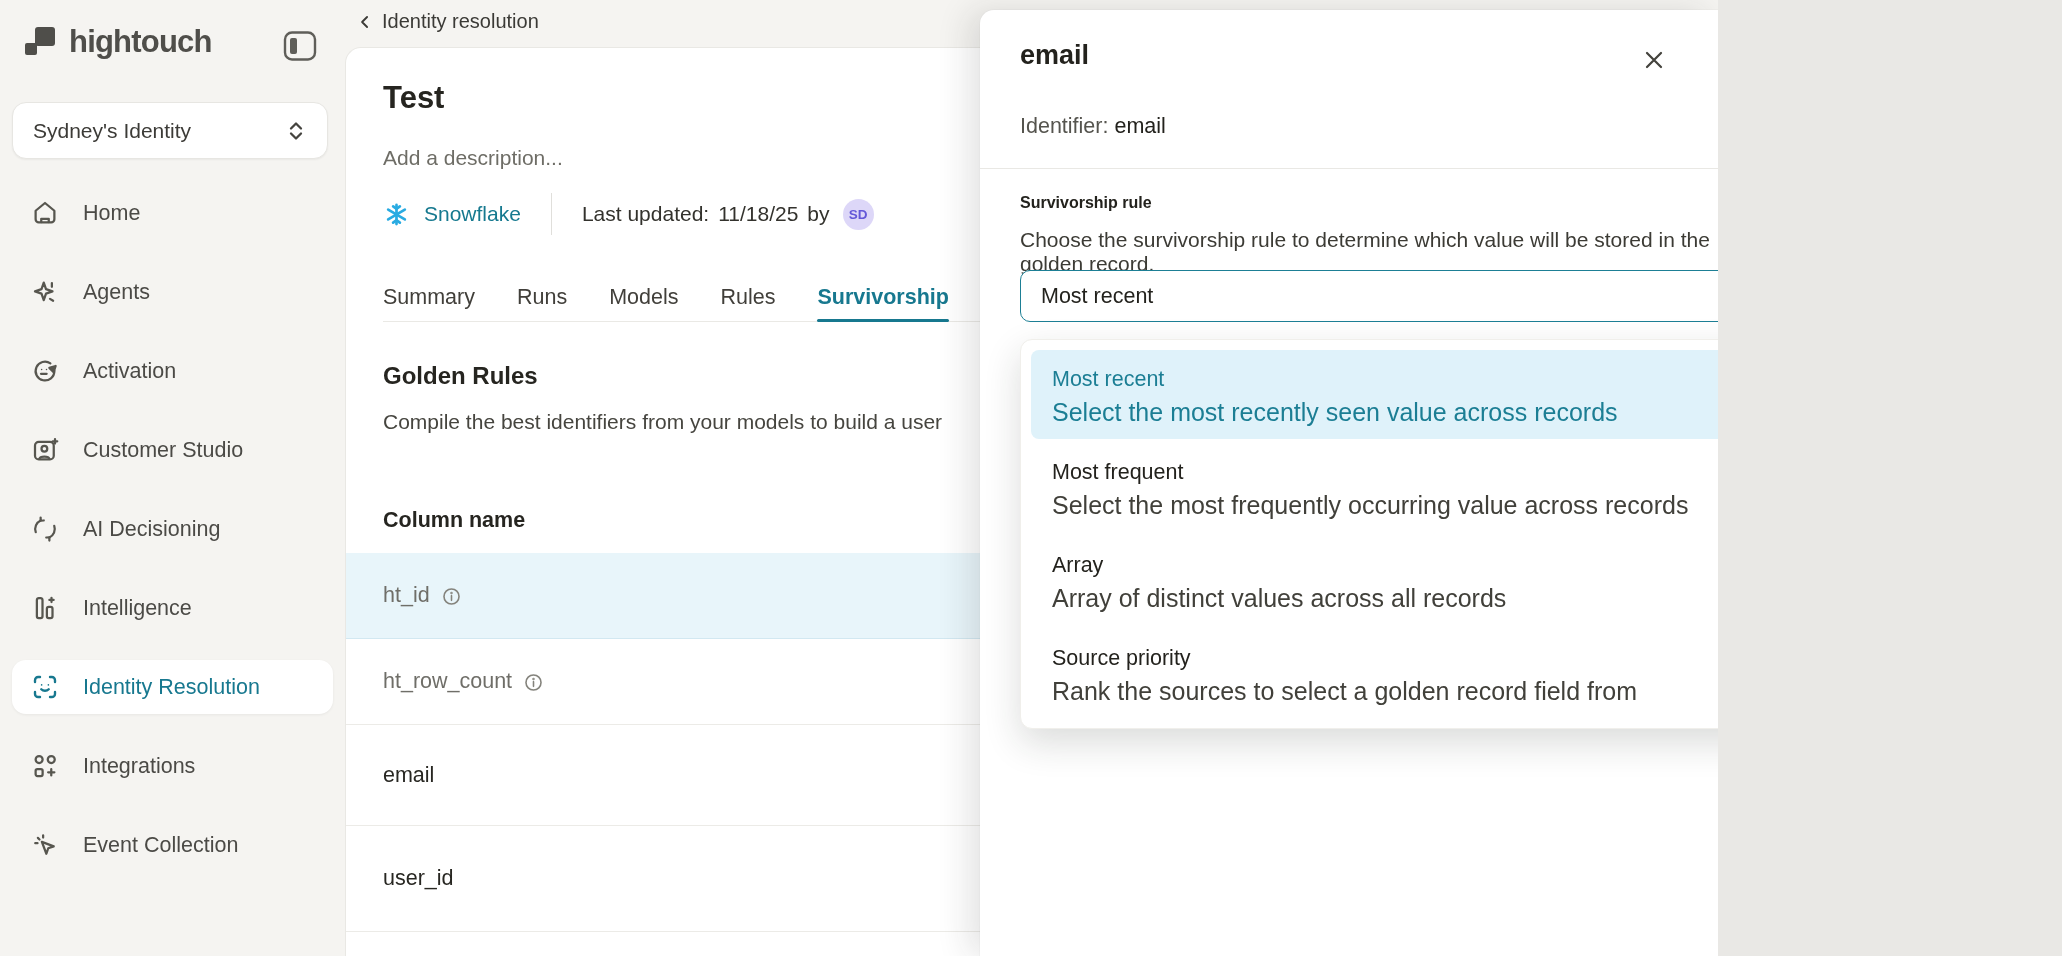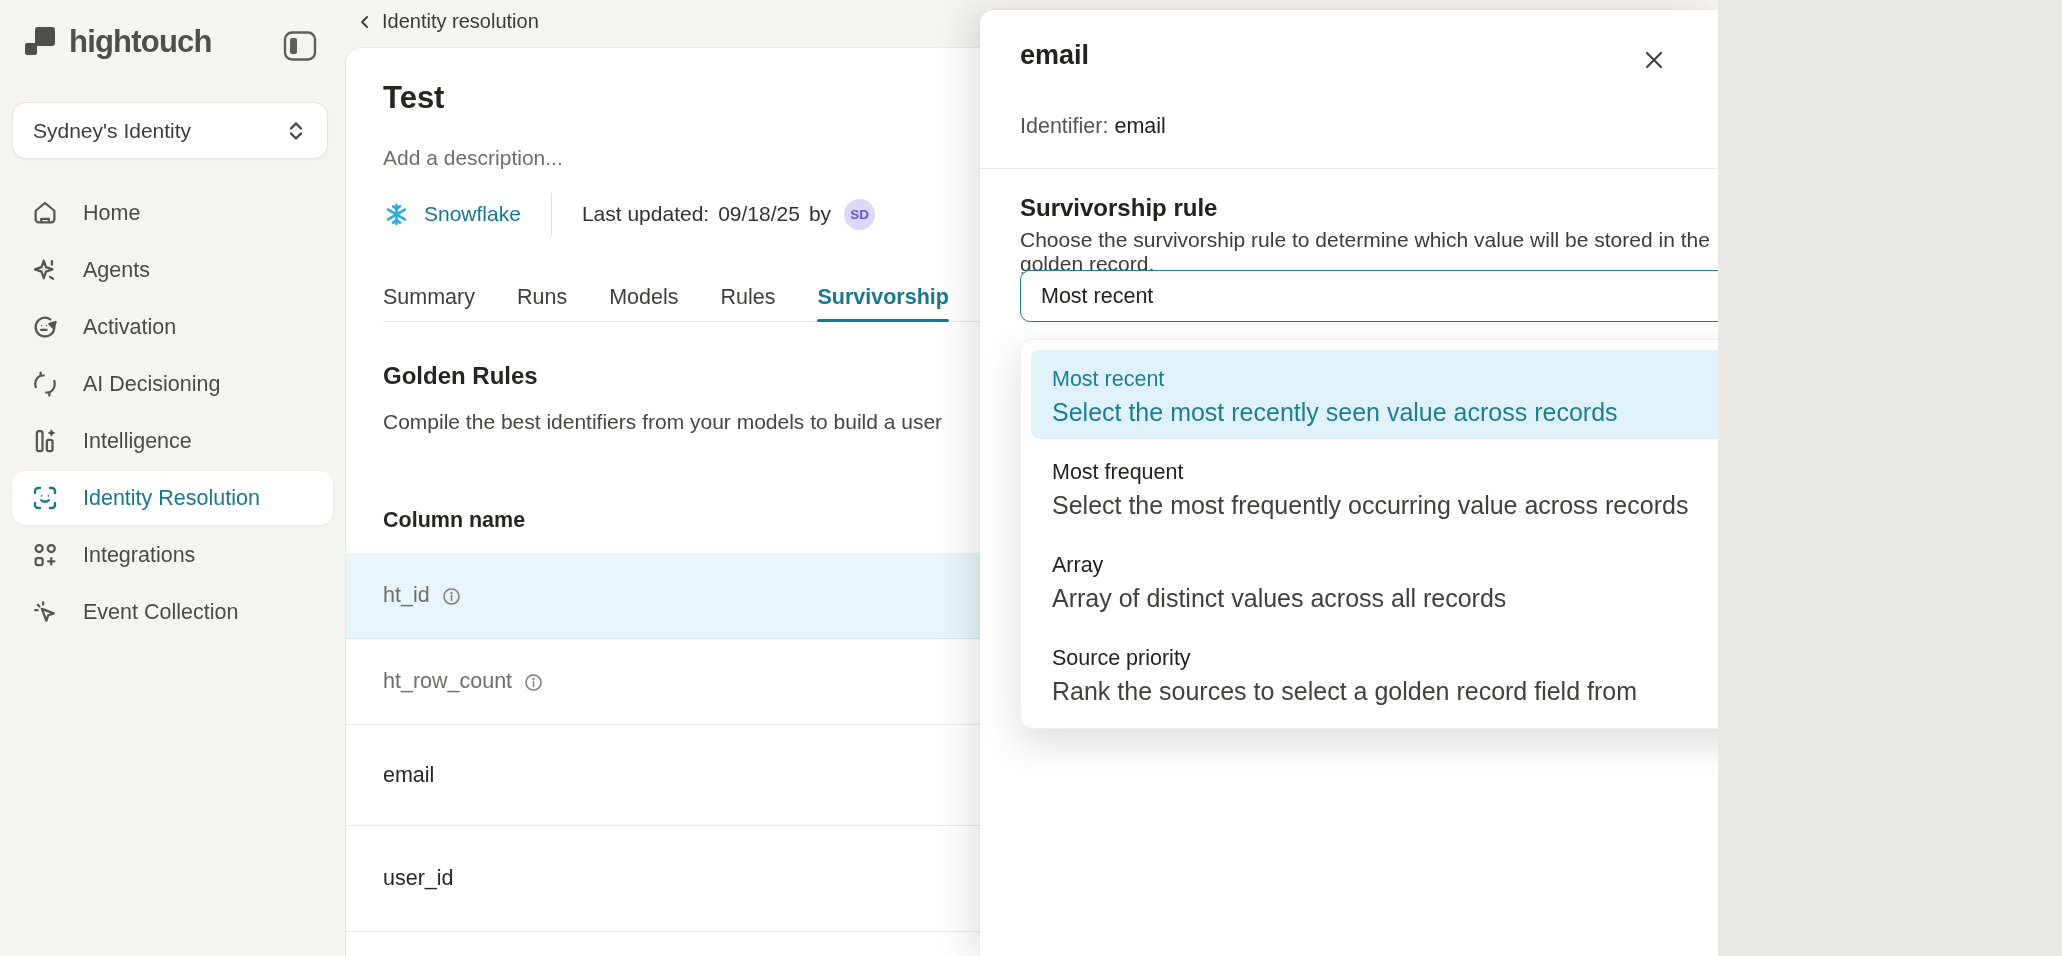--- a/index.html
+++ b/index.html
@@ -9,21 +9,21 @@
 
   
   .sidebar{position:absolute;left:0;top:0;width:345px;height:100%;background:#f5f4f1;}
   .logo-row{position:absolute;top:24px;left:22px;display:flex;align-items:center;gap:11px;}
   .logo-text{font-size:31px;font-weight:700;color:#4f4e4a;letter-spacing:-0.8px;}
   .collapse-btn{position:absolute;top:30px;right:28px;width:34px;height:32px;background:none;border:none;cursor:pointer;padding:0;}
   .workspace-btn{position:absolute;top:102px;left:12px;width:316px;height:57px;background:#fff;
     border:1px solid #e7e6e2;border-radius:14px;display:flex;align-items:center;justify-content:space-between;
     padding:0 20px;font-size:21px;color:#3c3b37;box-shadow:0 1px 2px rgba(0,0,0,.05);cursor:pointer;
     font-family:"Liberation Sans",sans-serif;}
-  .nav{position:absolute;top:186px;left:12px;right:12px;display:flex;flex-direction:column;gap:3px;}
+  .nav{position:absolute;top:186px;left:12px;right:12px;display:flex;flex-direction:column;gap:25px;}
   .nav-item{display:flex;align-items:center;gap:23px;height:54px;padding:0 18px;border-radius:14px;
     font-size:21.5px;color:#4b4a46;cursor:pointer;}
   .nav-item.selected{background:#fff;color:#17788f;box-shadow:0 1px 3px rgba(0,0,0,.06);font-weight:500;}
   .nav-icon{width:30px;height:30px;flex:0 0 auto;}
 
   
   .main{position:absolute;left:345px;top:0;right:0;bottom:0;}
   .breadcrumb{position:absolute;top:10px;left:10px;display:flex;align-items:center;gap:7px;
     font-size:20px;color:#3b3a36;cursor:pointer;}
   .card{position:absolute;left:0;top:47px;right:0;bottom:0;background:#fff;
@@ -53,21 +53,21 @@
   .info-icon{width:21px;height:21px;margin-top:2px;cursor:pointer;}
 
   
   .panel{position:absolute;left:980px;top:10px;right:0;bottom:0;background:#fff;
     border-radius:14px 0 0 0;box-shadow:-12px 0 32px rgba(31,36,33,.12),0 0 0 1px rgba(0,0,0,.02);}
   .panel-title{position:absolute;top:30px;left:40px;font-size:27px;font-weight:700;color:#23221d;margin:0;}
   .close-btn{position:absolute;top:34px;right:46px;width:32px;height:32px;background:none;border:none;cursor:pointer;padding:0;}
   .identifier{position:absolute;top:104px;left:40px;font-size:21.5px;color:#55544e;}
   .identifier .ident-value{color:#23221d;}
   .panel-divider{position:absolute;top:158px;left:0;right:0;height:1px;background:#e9e8e4;}
-  .rule-label{position:absolute;top:184px;left:40px;font-size:24px;font-weight:700;color:#23221d;}
+  .rule-label{position:absolute;top:184px;left:40px;font-size:16px;font-weight:700;color:#23221d;}
   .rule-desc{position:absolute;top:218px;left:40px;font-size:21px;color:#3c3b35;}
   .select{position:absolute;top:260px;left:40px;width:996px;height:52px;border:1.5px solid #1d7f95;
     border-radius:10px;display:flex;align-items:center;justify-content:space-between;padding:0 20px;
     box-sizing:border-box;font-size:21.5px;color:#23221d;background:#fff;cursor:pointer;
     font-family:"Liberation Sans",sans-serif;}
   .dropdown{position:absolute;top:329px;left:40px;width:996px;box-sizing:border-box;background:#fff;
     border:1px solid #f0efeb;border-radius:12px;box-shadow:0 14px 36px rgba(31,36,33,.16);padding:10px;}
   .option{padding:15px 21px;border-radius:8px;margin-bottom:4px;cursor:pointer;}
   .option:last-child{margin-bottom:0;}
   .option.selected{background:#dff2fa;}
@@ -138,20 +138,31 @@
               <circle cx="13.2" cy="10.8" r="0.6" fill="#57564f" stroke="none"></circle>
               <path d="M8.8 14.2h4.5"></path>
               <path d="m15.5 9.5 5-1.5-1.6 4.9Z" fill="#57564f" stroke="#57564f" stroke-linejoin="round"></path>
             </svg>
         </span>
         <span>Activation</span>
       </div>
       <div class="nav-item">
         <span class="nav-icon">
           <svg width="30" height="30" viewBox="0 0 24 24" fill="none" stroke="#57564f" stroke-width="1.8" stroke-linecap="round" stroke-linejoin="round">
+              <rect x="4" y="5.5" width="15" height="14" rx="3"></rect>
+              <circle cx="11.5" cy="11" r="2.3"></circle>
+              <path d="M7.5 19c.6-2.4 7.4-2.4 8 0"></path>
+              <path d="M20 3.2v3.6M18.2 5h3.6"></path>
+            </svg>
+        </span>
+        <span>Customer Studio</span>
+      </div>
+      <div class="nav-item">
+        <span class="nav-icon">
+          <svg width="30" height="30" viewBox="0 0 24 24" fill="none" stroke="#57564f" stroke-width="1.8" stroke-linecap="round" stroke-linejoin="round">
               <path d="M8.5 5.2a7.5 7.5 0 0 0-3.9 9.3"></path>
               <path d="M15.5 18.8a7.5 7.5 0 0 0 3.9-9.3"></path>
               <path d="m8.5 2.8 0 2.6 2.5-.2"></path>
               <path d="m15.5 21.2 0-2.6-2.5.2"></path>
             </svg>
         </span>
         <span>AI Decisioning</span>
       </div>
       <div class="nav-item">
         <span class="nav-icon">
@@ -224,21 +235,21 @@
                 <path d="m9 4.8 3 2.2 3-2.2"></path>
                 <path d="m9 19.2 3-2.2 3 2.2"></path>
                 <rect x="10.4" y="10.4" width="3.2" height="3.2" rx="0.8" transform="rotate(45 12 12)" fill="#29abe2" stroke="none"></rect>
               </svg>
           </span>
           <span>Snowflake</span>
         </span>
         <span class="meta-divider"></span>
         <span class="updated">
           <span>Last updated:</span>
-          <span>09/18/25</span>
+          <span>11/18/25</span>
           <span>by</span>
           <span class="avatar">SD</span>
         </span>
       </div>
 
       <div class="tabs">
         <div class="tab">Summary</div>
         <div class="tab">Runs</div>
         <div class="tab">Models</div>
         <div class="tab">Rules</div>

